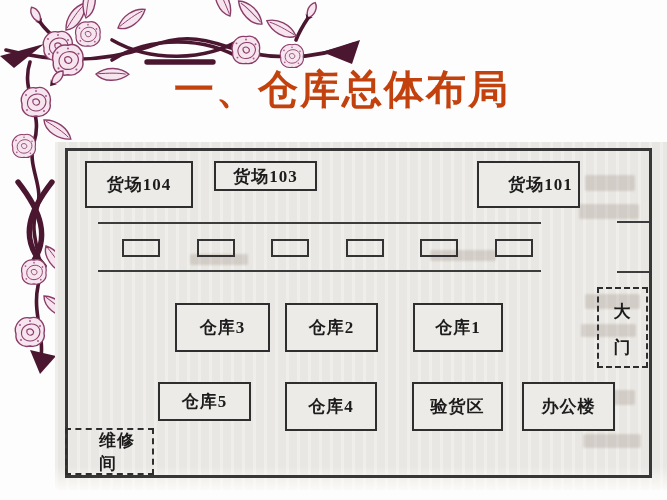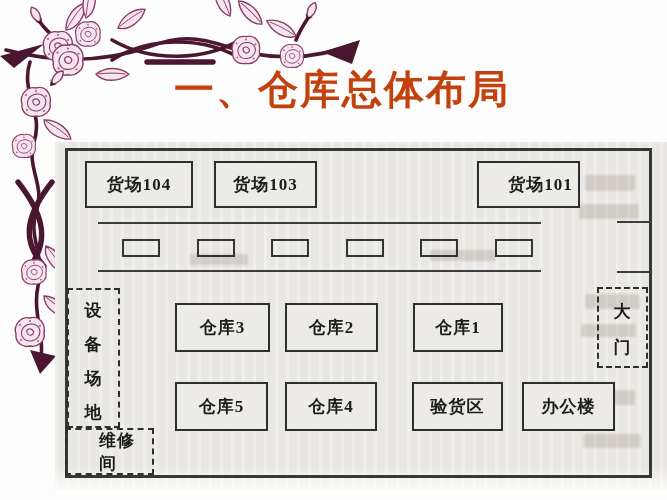--- a/index.html
+++ b/index.html
@@ -22,21 +22,21 @@
          border:3px solid #373737;}
   .box{position:absolute;box-sizing:border-box;border:2px solid #2e2e2e;background:#edebe7;
        display:flex;align-items:center;justify-content:center;
        font-weight:700;font-size:17px;color:#1c1c1c;letter-spacing:1px;}
   .dashed{border-style:dashed;background:transparent;}
   .stack{width:1.15em;line-height:34px;word-break:break-all;text-align:center;}
   .stack.wide{line-height:36px;}
 
   
   .yard104{left:17px;top:10px;width:108px;height:47px;}
-  .yard103{left:146px;top:10px;width:103px;height:47px;}
+  .yard103{left:146px;top:10px;width:103px;height:30px;}
   .yard102{left:278px;top:10px;width:104px;height:47px;}
   .yard101{left:409px;top:10px;width:103px;height:47px;padding-left:24px;}
 
   
   .road{position:absolute;height:2px;background:#3c3c3c;}
   .road.t1{left:30px;top:71px;width:443px;}
   .road.t2{left:549px;top:70px;width:32px;}
   .road.b1{left:30px;top:119px;width:443px;}
   .road.b2{left:549px;top:120px;width:32px;}
 
@@ -50,21 +50,21 @@
   .maintenance{left:-3px;top:277px;width:89px;height:47px;padding-left:32px;}
 
   
   .wh3{left:107px;top:152px;width:95px;height:49px;}
   .wh2{left:217px;top:152px;width:93px;height:49px;}
   .wh1{left:345px;top:152px;width:90px;height:49px;}
   .weighbridge{left:455px;top:137px;width:55px;height:79px;align-items:flex-start;padding-top:4px;}
   .gate{left:529px;top:136px;width:51px;height:81px;align-items:flex-start;padding-top:5px;}
 
   
-  .wh5{left:107px;top:231px;width:93px;height:49px;}
+  .wh5{left:90px;top:231px;width:93px;height:39px;}
   .wh4{left:217px;top:231px;width:92px;height:49px;}
   .inspection{left:344px;top:231px;width:91px;height:49px;}
   .office{left:454px;top:231px;width:93px;height:49px;}
 
   
   .floral{position:absolute;left:0;top:0;pointer-events:none;}
   .petal{fill:#f6e4ef;stroke:#8a3d68;stroke-width:1.4;}
   .inner{fill:none;stroke:#8a3d68;stroke-width:1.1;}
   .vein{fill:none;stroke:#8a3d68;stroke-width:.9;}
   .dot{fill:#a65c88;}
@@ -163,23 +163,20 @@
 
       <div class="slots">
           <div class="dock-slot"></div>
           <div class="dock-slot"></div>
           <div class="dock-slot"></div>
           <div class="dock-slot"></div>
           <div class="dock-slot"></div>
           <div class="dock-slot"></div>
         </div>
 
-      <div class="box dashed equipment">
-        <span class="stack">设备场地</span>
-      </div>
       <div class="box dashed maintenance">维修间</div>
 
       <div class="box wh3">仓库3</div>
       <div class="box wh2">仓库2</div>
       <div class="box wh1">仓库1</div>
 
       <div class="box dashed gate">
         <span class="stack wide">大门</span>
       </div>
 

